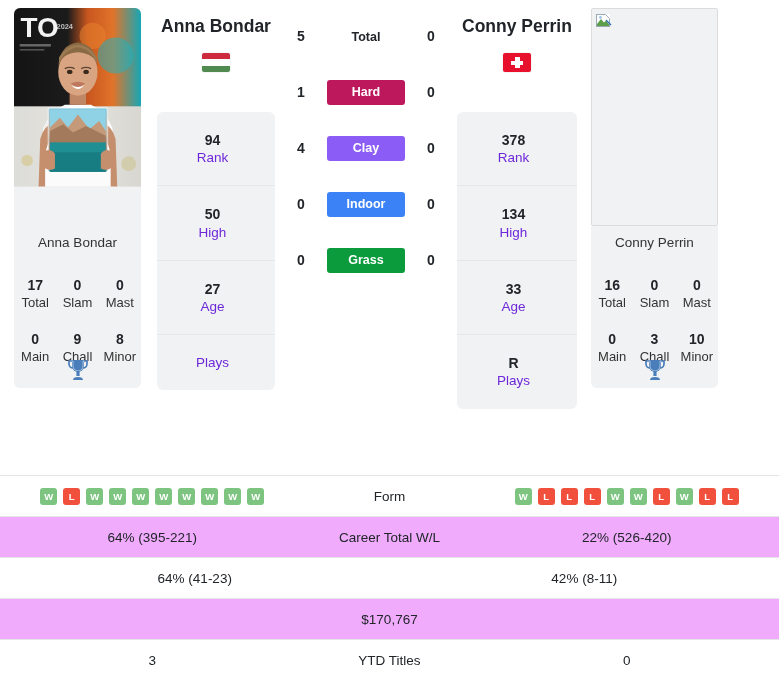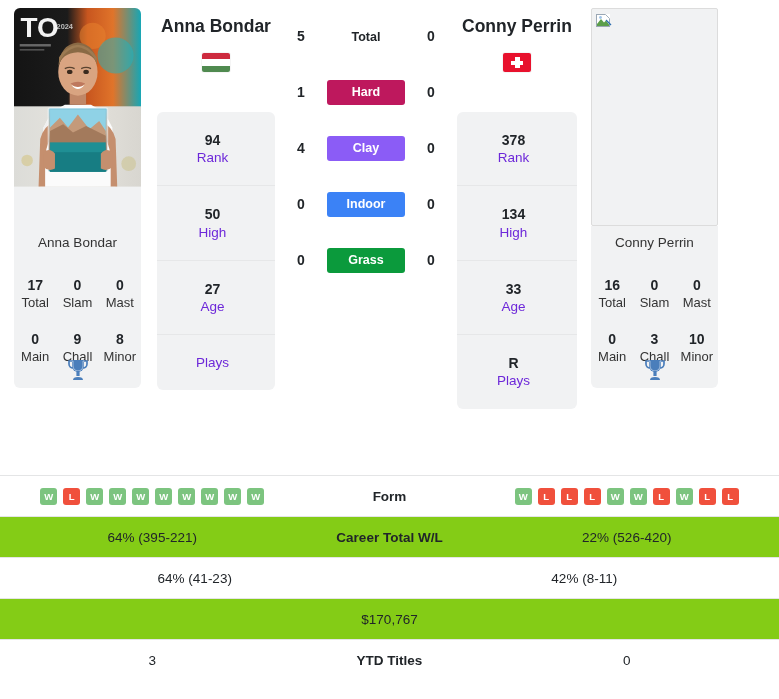--- a/index.html
+++ b/index.html
@@ -176,33 +176,33 @@
   }
 
   
   .table { width: 779px; }
   .trow {
     display: flex;
     align-items: center;
     height: 41px;
     border-top: 1px solid #e4e5e6;
   }
-  .trow.shade { background: #84cc16; }
+  .trow.shade { background: #f0abfc; }
   .tleft, .tright {
     flex: 1 1 0;
     text-align: center;
     font-size: 13.5px;
     color: #212529;
     padding: 0 6px;
   }
   .tmid {
     flex: 0 0 170px;
     text-align: center;
     font-size: 13.5px;
-    font-weight: bold;
+    font-weight: normal;
     color: #212529;
   }
   .form-cell {
     display: flex;
     justify-content: center;
     gap: 6px;
   }
   .fb {
     width: 17px; height: 17px;
     border-radius: 3px;

